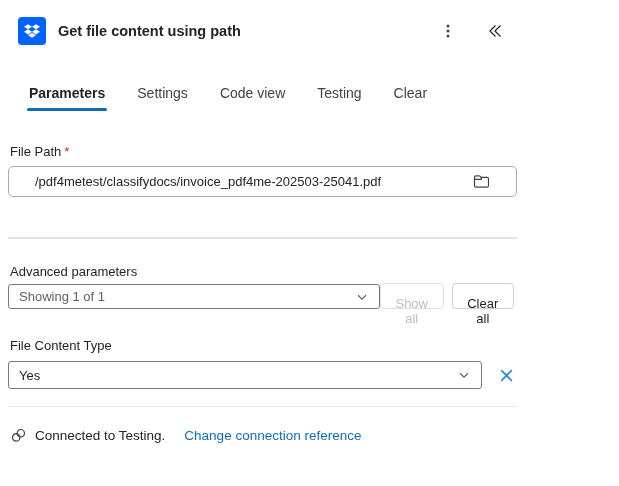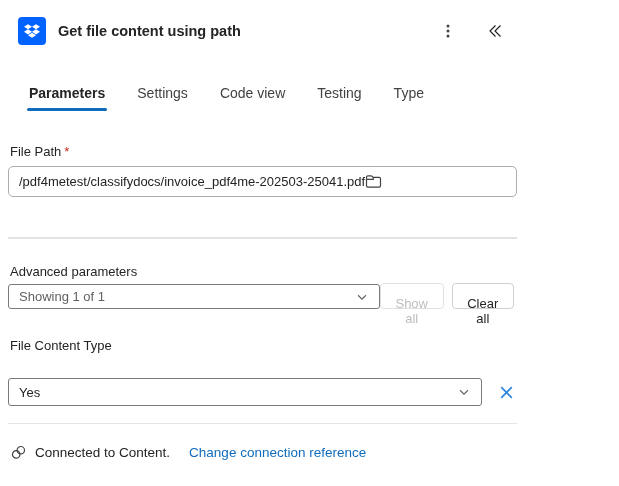--- a/index.html
+++ b/index.html
@@ -30,22 +30,22 @@
     border-radius:2px; background:#0F6CBD;
   }
 
   .content { padding:0 8px; }
   .field-label { font-size:13px; color:#242424; margin-left:2px; }
   .required { color:#C42B1C; margin-left:3px; }
 
   .label-filepath { margin-top:33px; }
   .textfield {
     margin-top:7px; height:31px; border:1px solid #ACACAC; border-radius:5px;
-    display:flex; align-items:center; 
-    padding:0 10px; background:#fff;
+    display:flex; align-items:center; justify-content:space-between;
+    padding:0 26px; background:#fff;
   }
   .textfield .value { font-size:13px; color:#242424; white-space:nowrap; overflow:hidden; }
 
   .divider-thick { margin-top:40px; height:2px; background:#E3E3E3; }
   .divider-thin  { margin-top:17px; height:1px; background:#E6E6E6; }
 
   .label-advanced { margin-top:25px; }
   .adv-row { margin-top:4px; display:flex; align-items:flex-end; }
   .combobox {
     height:25px; border:1px solid #7A7A7A; border-radius:3px; background:#fff;
@@ -57,21 +57,21 @@
   .combo-value { font-size:13px; }
   .btn {
     height:25px; padding:12px 11px; font-size:13px; font-family:inherit;
     background:#fff; border:1px solid #D1D1D1; border-radius:4px; color:#242424; cursor:pointer;
   }
   .btn:disabled { color:#BDBDBD; border-color:#E0E0E0; cursor:default; }
   .btn-showall { margin-left:auto; }
   .btn-clearall { margin-left:8px; margin-right:3px; }
 
   .label-infer { margin-top:29px; }
-  .infer-row { margin-top:25px; display:flex; align-items:center; }
+  .infer-row { margin-top:8px; display:flex; align-items:center; }
   .combobox.infer { width:562px; height:28px; }
   .combobox.infer .combo-value { color:#242424; }
   .dismiss-btn { background:none; border:none; cursor:pointer; margin-left:14px; display:flex; align-items:center; padding:2px; }
 
   
   .footer-row { display:flex; align-items:center; margin-top:20px; padding-left:2px; }
   .conn-icon { display:flex; align-items:center; margin-right:8px; }
   .conn-text { font-size:13.5px; color:#242424; }
   .conn-link {
     font-size:13.5px; color:#0F6CBD; text-decoration:none; margin-left:19px; cursor:pointer;
@@ -104,21 +104,21 @@
         </svg>
       </button>
     </div>
   </div>
 
   <div class="tabs">
     <button class="tab active">Parameters</button>
     <button class="tab">Settings</button>
     <button class="tab">Code view</button>
     <button class="tab">Testing</button>
-    <button class="tab">Type</button>
+    <button class="tab">Clear</button>
   </div>
 
   <div class="content">
 
     <div class="field-label label-filepath">
       <span>File Path</span><span class="required">*</span>
     </div>
     <div class="textfield">
       <span class="value">/pdf4metest/classifydocs/invoice_pdf4me-202503-25041.pdf</span>
       <span style="display:flex;align-items:center;">
@@ -165,18 +165,18 @@
 
     <div class="divider-thin"></div>
 
     <div class="footer-row">
       <span class="conn-icon">
         <svg width="17" height="17" viewBox="0 0 17 17" fill="none" stroke="#424242" stroke-width="1.2" aria-hidden="true">
           <circle cx="6.2" cy="10.4" r="3.7"></circle>
           <circle cx="10.8" cy="6.2" r="3.7"></circle>
         </svg>
       </span>
-      <span class="conn-text">Connected to Content.</span>
+      <span class="conn-text">Connected to Testing.</span>
       <a class="conn-link">Change connection reference</a>
     </div>
 
   </div>
 </div>
 
 </body></html>

